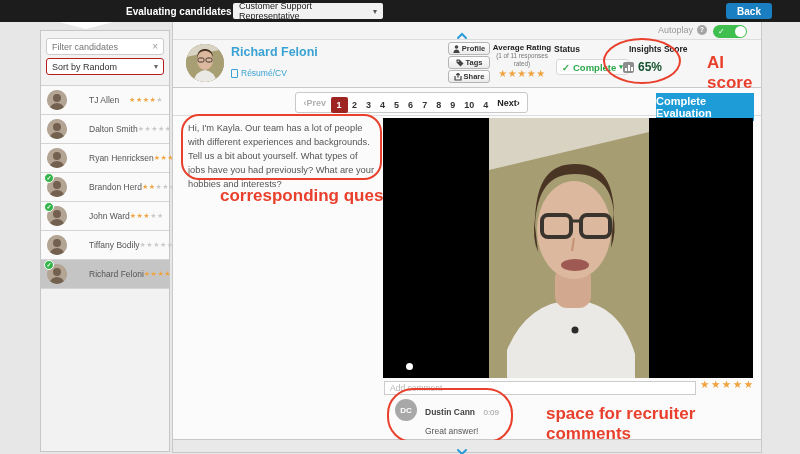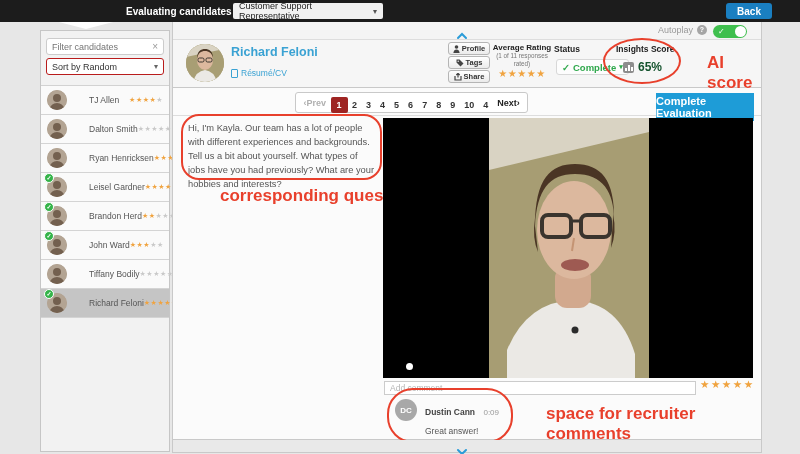--- a/index.html
+++ b/index.html
@@ -59,21 +59,21 @@
   .sm-btn { height:13px; margin-bottom:1px; border:1px solid #b5b5b5; border-radius:3px; background:linear-gradient(#fff,#ebebeb);
     font-size:7.5px; color:#333; font-weight:bold; display:flex; align-items:center; justify-content:center; gap:2px; cursor:pointer; }
   .avg { position:absolute; left:318px; top:3px; width:62px; text-align:center; }
   .avg-title { font-size:8px; font-weight:bold; color:#222; }
   .avg-sub { font-size:6.3px; color:#777; line-height:1.2; }
   .avg-stars { font-size:10px; letter-spacing:.5px; margin-top:1px; }
   .status-label { position:absolute; left:381px; top:4px; font-size:8.5px; font-weight:bold; color:#222; }
   .status-btn { position:absolute; left:383px; top:19px; height:16px; padding:0 5px; border:1px solid #d8d8d8; border-radius:3px; background:#fdfdfd;
     display:flex; align-items:center; gap:3px; font-size:9.5px; color:#2fa84c; font-weight:bold; cursor:pointer; }
   .status-btn .caret { color:#2fa84c; font-size:7px; }
-  .ins-label { position:absolute; left:443px; top:4px; font-size:8.5px; font-weight:bold; color:#222; }
+  .ins-label { position:absolute; left:456px; top:4px; font-size:8.5px; font-weight:bold; color:#222; }
   .ins-value { position:absolute; left:450px; top:20px; display:flex; align-items:center; gap:4px; }
   .ins-ic { width:11px; height:11px; border-radius:2px; background:#8d8d8d; position:relative; }
   .ins-ic i { position:absolute; bottom:2px; width:2px; background:#fff; }
   .ins-ic i:nth-child(1){ left:2px; height:3px; } .ins-ic i:nth-child(2){ left:5px; height:6px; } .ins-ic i:nth-child(3){ left:8px; height:4px; }
   .ins-pct { font-size:12px; font-weight:bold; color:#14532d; }
 
   .pager-row { position:absolute; left:0; top:66px; width:100%; height:28px; border-bottom:1px solid #ddd; }
   .pager { position:absolute; left:122px; top:4px; height:21px; background:#fff; border:1px solid #c9c9c9; border-radius:3px;
     display:flex; align-items:center; padding:0 3px; }
   .pg { font-size:9px; color:#333; font-weight:bold; padding:0 4.5px; cursor:pointer; }
@@ -173,32 +173,20 @@
       <svg width="20" height="20" viewBox="0 0 20 20">
               <circle cx="10" cy="10" r="10" fill="#b3a493"></circle>
               <circle cx="10" cy="8" r="4" fill="#73604f"></circle>
               <path d="M2,20 Q4,13 10,13 Q16,13 18,20 Z" fill="#73604f"></path>
             </svg>
     </span>
     <span class="cand-name">Ryan Henricksen</span>
     <span class="cand-stars"><span class="st fill">★</span><span class="st fill">★</span><span class="st fill">★</span><span class="st">★</span><span class="st">★</span></span>
   </div>
 
-  <div class="cand-row">
-    <span class="cand-avatar">
-      <span class="badge">✓</span>
-      <svg width="20" height="20" viewBox="0 0 20 20">
-              <circle cx="10" cy="10" r="10" fill="#b3a493"></circle>
-              <circle cx="10" cy="8" r="4" fill="#73604f"></circle>
-              <path d="M2,20 Q4,13 10,13 Q16,13 18,20 Z" fill="#73604f"></path>
-            </svg>
-    </span>
-    <span class="cand-name">Leisel Gardner</span>
-    <span class="cand-stars"><span class="st fill">★</span><span class="st fill">★</span><span class="st fill">★</span><span class="st fill">★</span><span class="st">★</span></span>
-  </div>
 
   <div class="cand-row">
     <span class="cand-avatar">
       <span class="badge">✓</span>
       <svg width="20" height="20" viewBox="0 0 20 20">
               <circle cx="10" cy="10" r="10" fill="#b3a493"></circle>
               <circle cx="10" cy="8" r="4" fill="#73604f"></circle>
               <path d="M2,20 Q4,13 10,13 Q16,13 18,20 Z" fill="#73604f"></path>
             </svg>
     </span>

